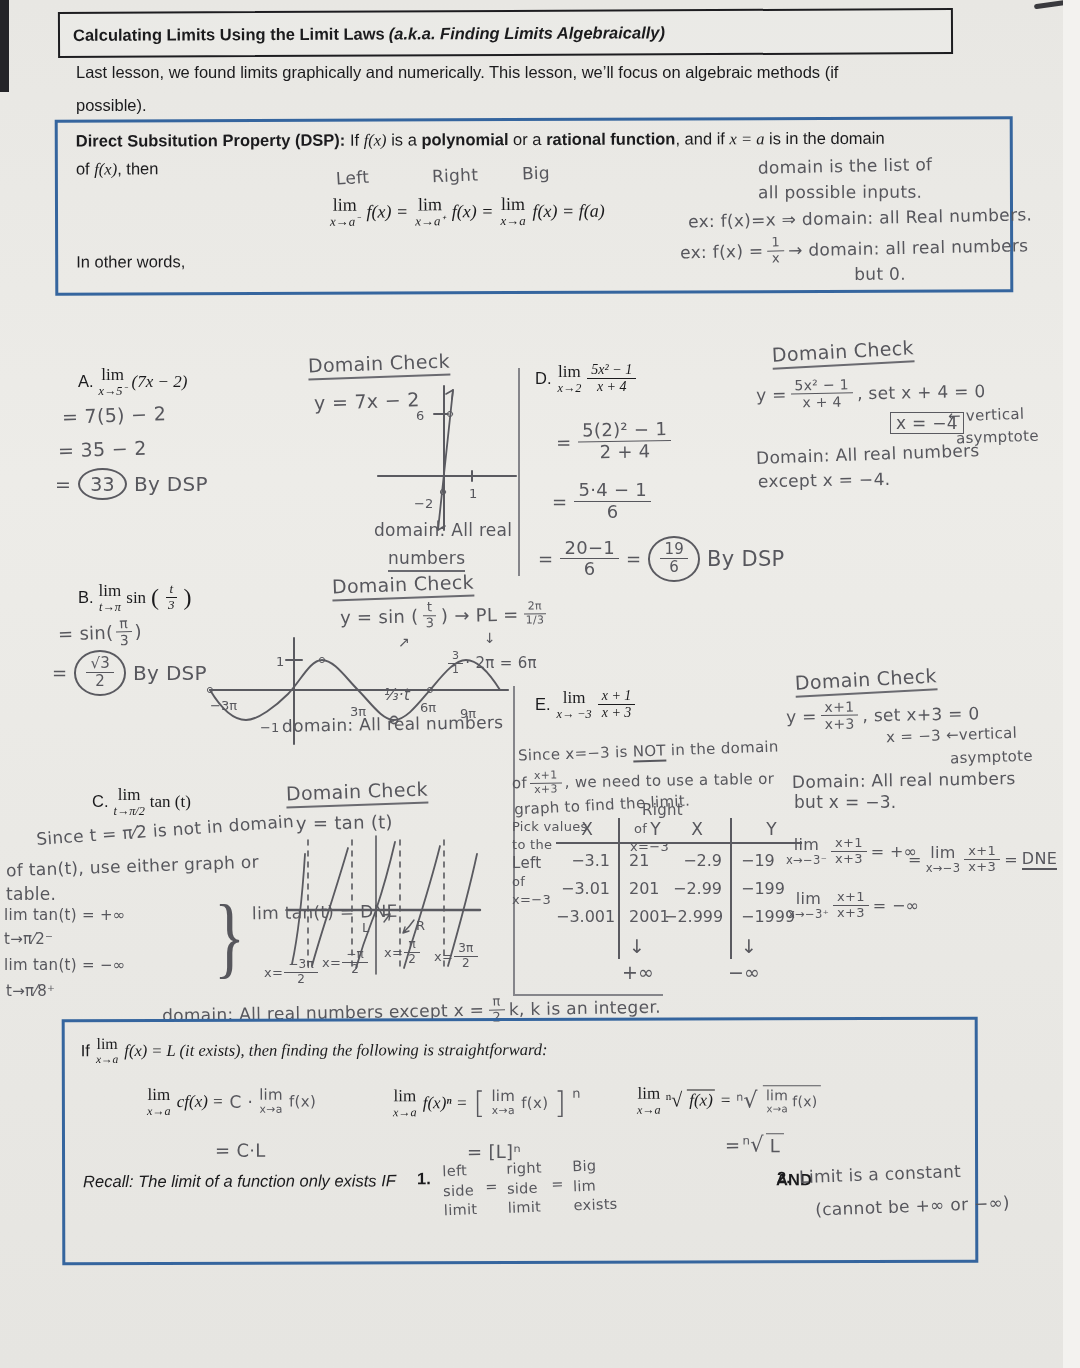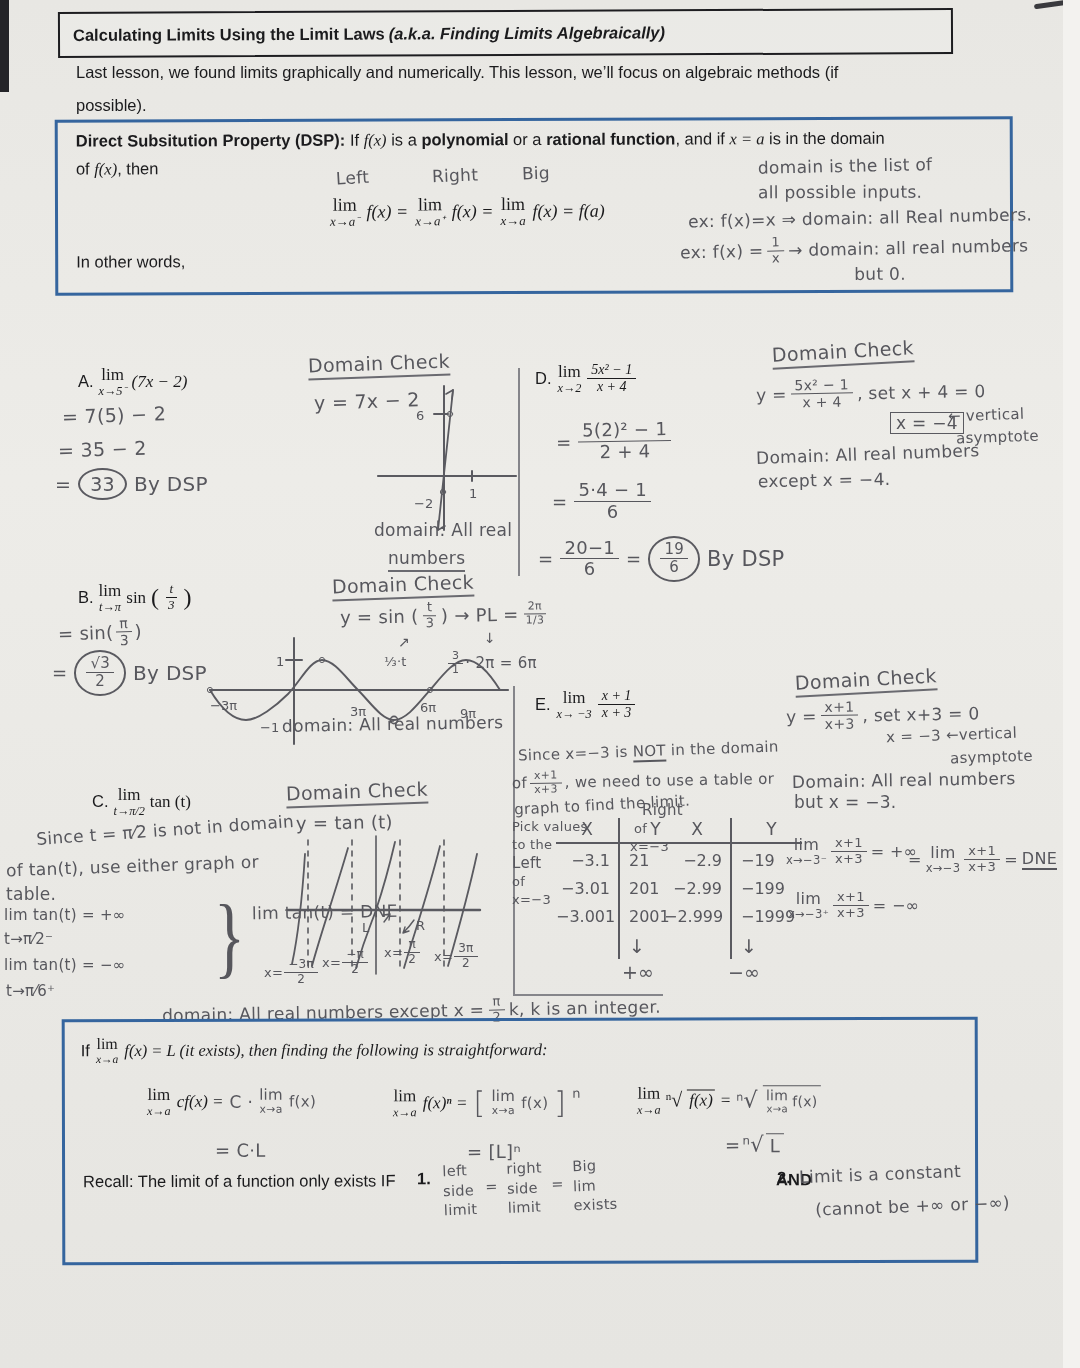--- a/index.html
+++ b/index.html
@@ -182,21 +182,21 @@
         <span class="n">t</span>
         <span class="d">3</span>
       </span>
     <span>) → PL =</span>
     <span class="fr" style="font-size:11px;">
         <span class="n">2π</span>
         <span class="d">1/3</span>
       </span>
   </div>
   <div class="p hw" style="left:398px;top:634px;font-size:14px;">↗</div>
-  <div class="p hw" style="left:384px;top:654px;font-size:13px;">⅓·t</div>
+  <div class="p hw" style="left:384px;top:686px;font-size:15px;font-style:italic;">⅓·t</div>
   <div class="p hw" style="left:484px;top:630px;font-size:14px;">↓</div>
   <div class="p hw row" style="left:448px;top:650px;font-size:15px;gap:2px;">
     <span class="fr" style="font-size:11px;">
         <span class="n">3</span>
         <span class="d">1</span>
       </span>
     <span>· 2π = 6π</span>
   </div>
   <svg style="left:210px;top:636px;" width="300" height="110" viewBox="0 0 300 110">
     <path d="M0,54 L298,54" stroke-width="2.2"></path>
@@ -223,21 +223,21 @@
         <span class="b">t→π/2</span>
       </span>
     <span class="mup">tan (t)</span>
   </div>
   <div class="p hw" style="left:36px;top:820px;transform:rotate(-4deg);">Since t = π⁄2 is not in domain</div>
   <div class="p hw" style="left:6px;top:856px;transform:rotate(-2deg);">of tan(t), use either graph or</div>
   <div class="p hw" style="left:6px;top:884px;">table.</div>
   <div class="p hw hw2" style="left:4px;top:906px;">lim tan(t) = +∞</div>
   <div class="p hw hw2" style="left:4px;top:930px;">t→π⁄2⁻</div>
   <div class="p hw hw2" style="left:4px;top:956px;text-align:center;">lim tan(t) = −∞</div>
-  <div class="p hw hw2" style="left:6px;top:982px;">t→π⁄6⁺</div>
+  <div class="p hw hw2" style="left:6px;top:982px;">t→π⁄8⁺</div>
   <div class="p brace" style="left:214px;top:884px;font-size:86px;">}</div>
   <div class="p hw" style="left:252px;top:902px;transform:rotate(-1deg);">lim tan(t) = DNE</div>
   <div class="p hw u" style="left:286px;top:780px;font-size:19px;transform:rotate(-2deg);">Domain Check</div>
   <div class="p hw" style="left:296px;top:812px;font-size:18px;transform:rotate(-1deg);">y = tan (t)</div>
   <svg style="left:288px;top:832px;" width="195" height="148" viewBox="0 0 195 148">
     <path d="M0,78 L192,78" stroke-width="2.4"></path>
     <path d="M88,4 L88,142" stroke-width="1.6"></path>
     <path d="M20,8 L20,138" stroke-width="1.6" stroke-dasharray="5 6"></path>
     <path d="M64,8 L64,138" stroke-width="1.6" stroke-dasharray="5 6"></path>
     <path d="M112,8 L112,138" stroke-width="1.6" stroke-dasharray="5 6"></path>
@@ -512,21 +512,21 @@
             <span class="b">x→a</span>
           </span>
         <span class="hw" style="font-size:14px;">f(x)</span>
       </span>
     </div>
     <div class="p hw row" style="left:660px;top:112px;font-size:18px;gap:2px;">
       <span>=</span>
       <span><sup>n</sup><span style="font-size:21px;">√</span></span>
       <span style="border-top:1.7px solid #57575d;padding:1px 4px 0;">L</span>
     </div>
-    <div class="p pr" style="left:18px;top:150px;">Recall: The limit of a function only exists IF</div>
+    <div class="p pr" style="left:18px;top:150px;font-style:italic;">Recall: The limit of a function only exists IF</div>
     <div class="p pr bold" style="left:352px;top:148px;">1.</div>
     <div class="p hw row" style="left:378px;top:138px;font-size:14.5px;gap:9px;align-items:flex-start;transform:rotate(-2deg);">
       <span class="stack13" style="font-size:14.5px;">
         <div>left</div>
           <div>side</div>
           <div>limit</div>
       </span>
       <span style="margin-top:18px;">=</span>
       <span class="stack13" style="font-size:14.5px;">
         <div>right</div>

